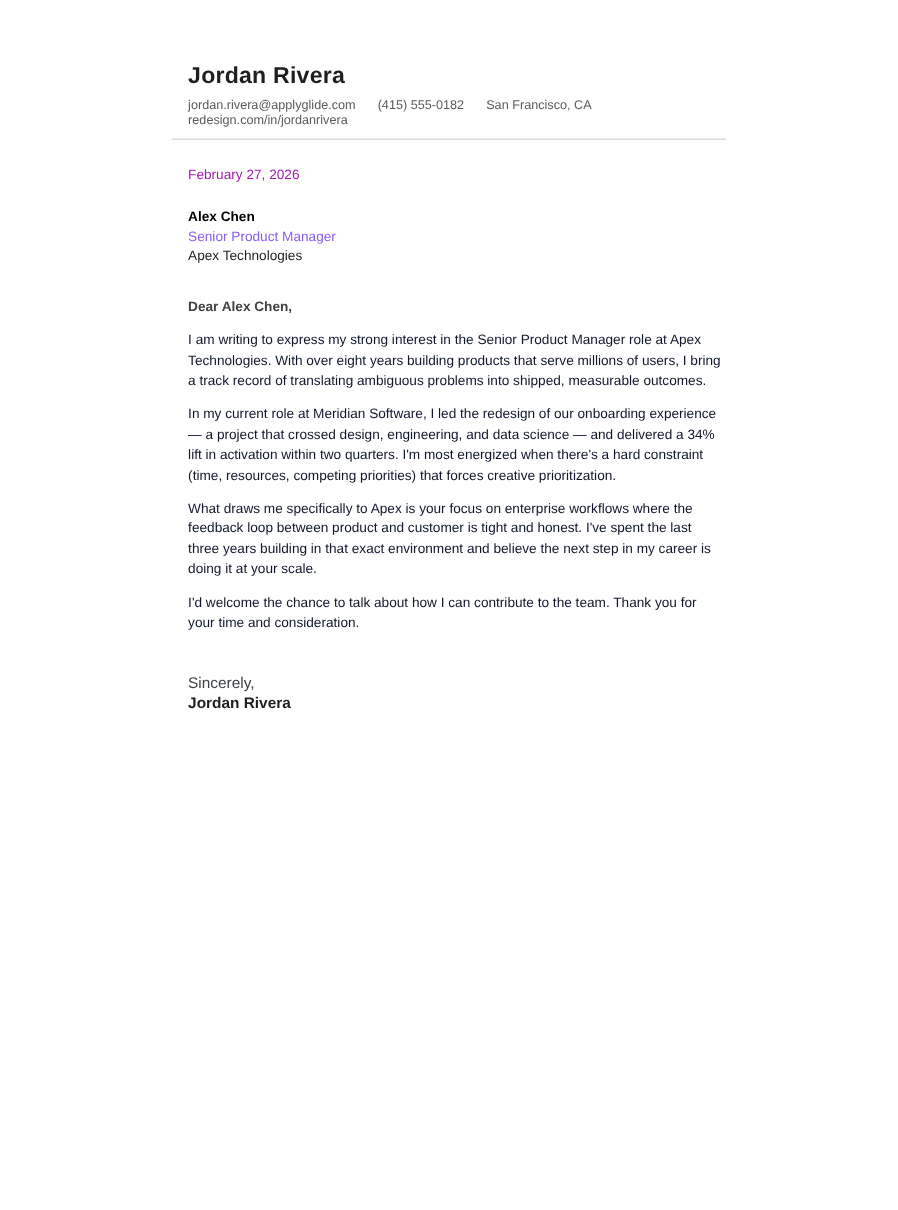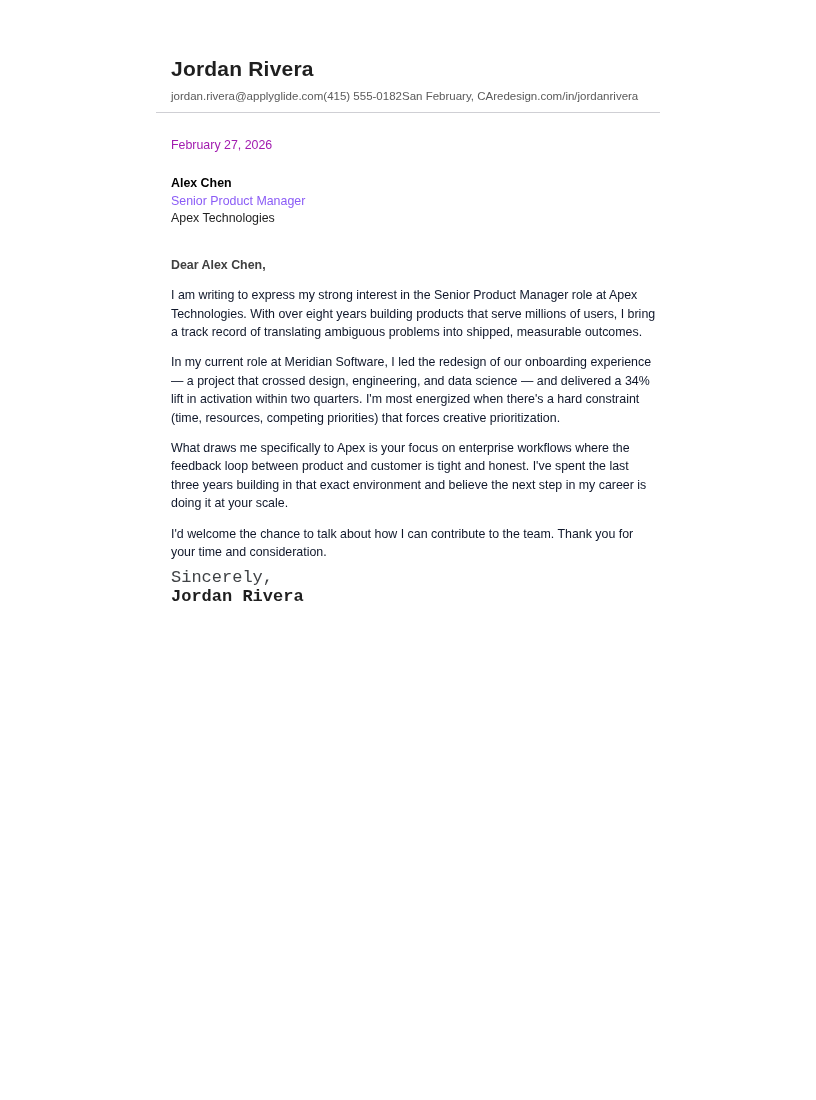--- a/index.html
+++ b/index.html
@@ -27,20 +27,21 @@
     font-size: 21px;
     line-height: 26px;
     font-weight: 700;
     color: #1f1f1f;
     margin: 0 0 7px 0;
     letter-spacing: 0.2px;
   }
   .contact-row {
     display: flex;
     flex-wrap: wrap;
+    column-gap: 20px;
     font-size: 11.5px;
     line-height: 14px;
     color: #5a5a5a;
     margin: 0;
   }
   .header-divider {
     border: none;
     border-top: 1px solid #cfcfd4;
     margin: 9px 0 0 0;
     height: 0;
@@ -74,43 +75,42 @@
     font-weight: 700;
     color: #404040;
   }
   .body-paragraph {
     margin: 12px 0 0 0;
     font-size: 12.4px;
     line-height: 18.4px;
     color: #0f172a;
   }
   .signature-block {
-    margin: 8px 0 0 0;
-    font-size: 17px;
+    margin: 36px 0 0 0;
+    font-size: 14px;
     line-height: 18.4px;
     color: #3f4245;
-    font-family: Liberation Mono, monospace;
   }
   .signature-name {
     font-weight: 700;
     color: #1f1f1f;
   }
 </style>
 </head>
 <body>
 
 <div class="page">
 
   <header>
     <div class="inset">
       <h1 class="sender-name">Jordan Rivera</h1>
       <div class="contact-row">
         <span>jordan.rivera@applyglide.com</span>
         <span>(415) 555-0182</span>
-        <span>San February, CA</span>
+        <span>San Francisco, CA</span>
         <span>redesign.com/in/jordanrivera</span>
       </div>
     </div>
     <hr class="header-divider">
   </header>
 
   <main class="inset">
 
     <p class="date-line">February 27, 2026</p>
 

